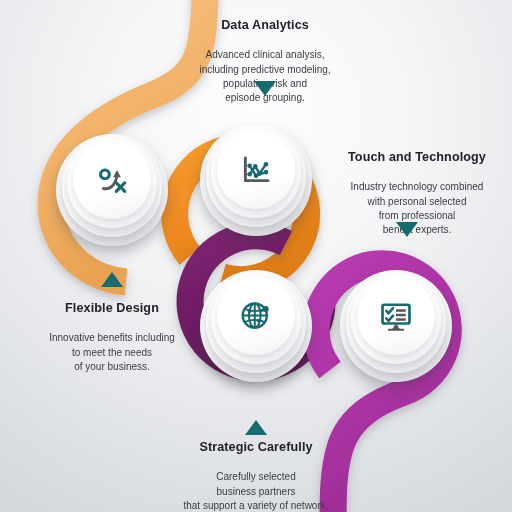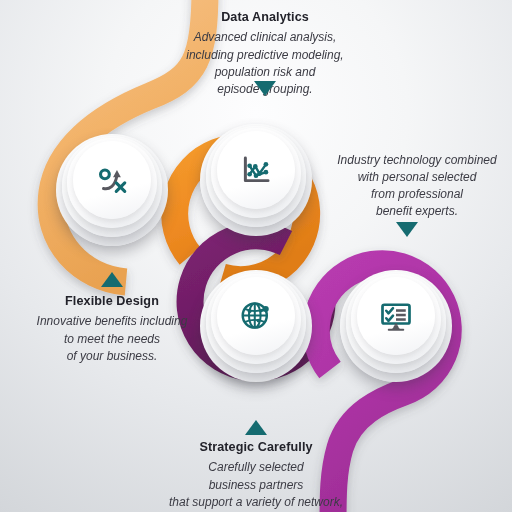--- a/index.html
+++ b/index.html
@@ -76,25 +76,24 @@
   }
   .block .title {
     font-size: 12.6px;
     font-weight: bold;
     color: #22222a;
     letter-spacing: 0.1px;
     margin: 0 0 5px 0;
     line-height: 1.15;
   }
   .block .body {
-    font-size: 12px;
+    font-size: 10px;
     line-height: 1.42;
     color: #3b3b44;
-    margin: 2px;
-    font-style: italic;
+    margin: 16px;
   }
   .arrow {
     position: absolute;
     width: 0; height: 0;
   }
   .arrow.down {
     border-left: 11px solid transparent;
     border-right: 11px solid transparent;
     border-top: 15px solid #156b70;
   }
@@ -227,39 +226,40 @@
         <rect x="24" y="15" width="13" height="3.4" fill="#58585f"></rect>
         <rect x="24" y="21" width="13" height="3.4" fill="#58585f"></rect>
         <rect x="24" y="27" width="13" height="3.4" fill="#58585f"></rect>
         <rect x="22.3" y="34" width="3.4" height="3" fill="#58585f"></rect>
         <path d="M 16 42 C 20 42, 21 38, 21.5 36.5 L 26.5 36.5 C 27 38, 28 42, 32 42 Z" fill="#58585f"></path>
         <rect x="13" y="41" width="22" height="2.6" rx="1.2" fill="#58585f"></rect>
       </svg>
     </div>
   </div>
 
-  <div class="block" style="left:175px; top:10px; width:180px;">
+  <div class="block" style="left:175px; top:18px; width:180px;">
     <div class="title">Data Analytics</div>
     <div class="body" style="white-space: pre-line;">Advanced clinical analysis,
 including predictive modeling,
 population risk and
 episode grouping.</div>
   </div>
   <div class="arrow down" style="left:254px; top:81px;"></div>
 
   <div class="block" style="left:325px; top:150px; width:184px;">
+    <div class="title">Touch and Technology</div>
     <div class="body" style="white-space: pre-line;">Industry technology combined
 with personal selected
 from professional
 benefit experts.</div>
   </div>
   <div class="arrow down" style="left:396px; top:222px;"></div>
 
   <div class="arrow up" style="left:101px; top:272px;"></div>
-  <div class="block" style="left:22px; top:294px; width:180px;">
+  <div class="block" style="left:22px; top:301px; width:180px;">
     <div class="title">Flexible Design</div>
     <div class="body" style="white-space: pre-line;">Innovative benefits including
 to meet the needs
 of your business.</div>
   </div>
 
   <div class="arrow up" style="left:245px; top:420px;"></div>
   <div class="block" style="left:166px; top:440px; width:180px;">
     <div class="title">Strategic Carefully</div>
     <div class="body" style="white-space: pre-line;">Carefully selected

